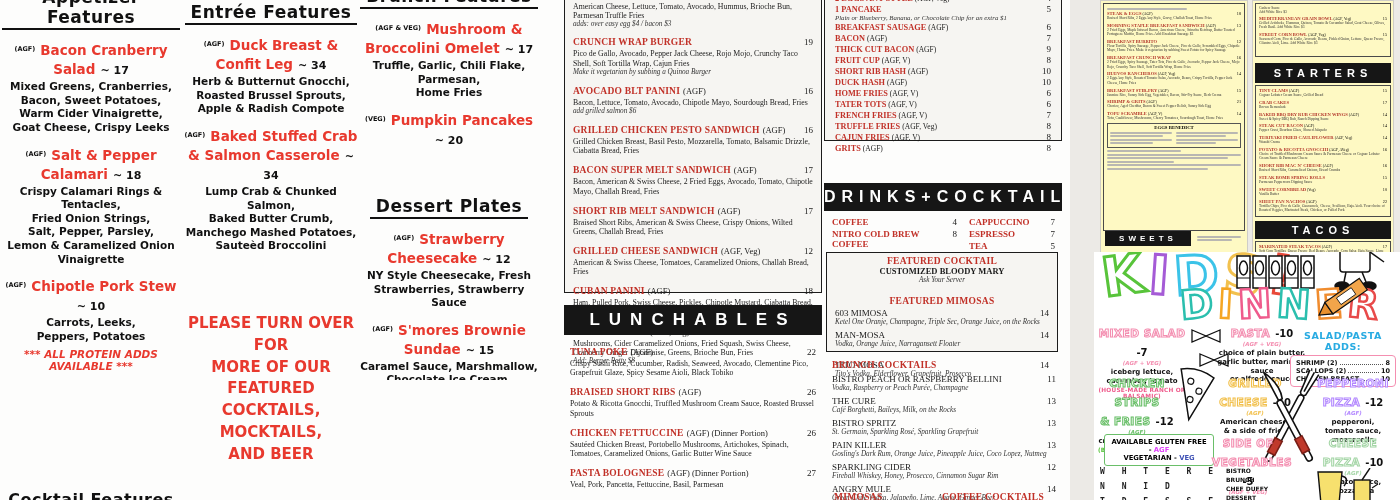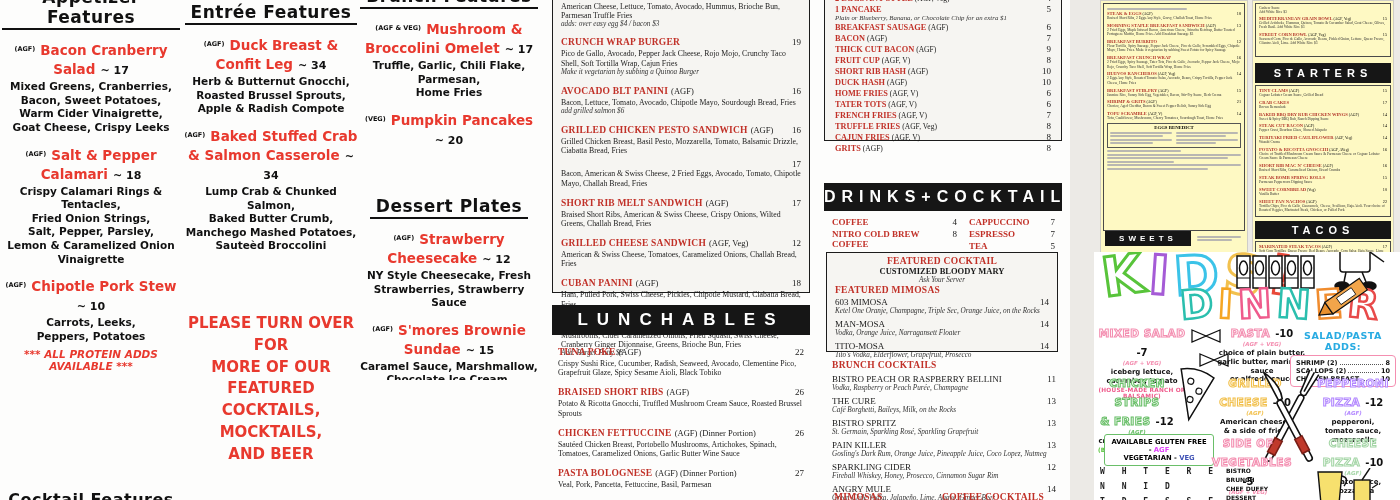--- a/index.html
+++ b/index.html
@@ -166,21 +166,21 @@
   </div>
 
   <div class="citem">
     <div><span class="tg">(AGF)</span> <span class="nm">Turtle Cheesecake</span> <span class="pr">~ 12</span></div>
 
   </div>
 
 </div>
   </div>
 
-  <div class="page spage" style="left:552px;top:0;width:262px;height:500px">
+  <div class="page spage" style="left:564px;top:0;width:262px;height:500px">
     <div class="paper" style="position:absolute;left:0;top:-6px;width:258px;height:299px;padding:3px 8px;box-sizing:border-box">
       <div style="margin-top:4px">
         <div class="sds">American Cheese, Lettuce, Tomato, Avocado, Hummus, Brioche Bun, Parmesan Truffle Fries</div>
         <div class="sit">adds: over easy egg $4 / bacon $3</div>
       </div>
       <div style="margin-top:3px">
   <div class="sitem">
     <div class="srow">
               <span><span class="snm">CRUNCH WRAP BURGER</span><span class="stag"></span></span>
               <span class="sfill"></span>
@@ -205,20 +205,21 @@
               <span><span class="snm">GRILLED CHICKEN PESTO SANDWICH</span><span class="stag">(AGF)</span></span>
               <span class="sfill"></span>
               <span class="spr">16</span>
             </div>
     <div class="sds">Grilled Chicken Breast, Basil Pesto, Mozzarella, Tomato, Balsamic Drizzle, Ciabatta Bread, Fries</div>
     <div class="sit"></div>
   </div>
 
   <div class="sitem">
     <div class="srow">
+              <span><span class="snm">BACON SUPER MELT SANDWICH</span><span class="stag">(AGF)</span></span>
               <span class="sfill"></span>
               <span class="spr">17</span>
             </div>
     <div class="sds">Bacon, American &amp; Swiss Cheese, 2 Fried Eggs, Avocado, Tomato, Chipotle Mayo, Challah Bread, Fries</div>
     <div class="sit"></div>
   </div>
 
   <div class="sitem">
     <div class="srow">
               <span><span class="snm">SHORT RIB MELT SANDWICH</span><span class="stag">(AGF)</span></span>
@@ -494,32 +495,32 @@
   <div class="siderow" style="font-size:9px">
     <span class="sidenm">TEA</span>
           <span class="sfill"></span>
           <span class="spr">5</span>
   </div>
 </div>
     <div class="paper" style="position:absolute;left:2px;top:252px;width:232px;height:100px;padding:3px 8px;box-sizing:border-box;background:#f6f5f2">
       <div style="text-align:center" class="redhead">FEATURED COCKTAIL</div>
       <div style="text-align:center;font-size:8.5px;font-weight:bold">CUSTOMIZED BLOODY MARY</div>
       <div style="text-align:center" class="sit">Ask Your Server</div>
-      <div style="margin-top:1px" class="redhead">FEATURED MIMOSAS</div>
+      <div style="text-align:center;margin-top:12px" class="redhead">FEATURED MIMOSAS</div>
       <div style="margin-top:2px">
   <div style="margin-bottom:4px">
     <div class="srow">
               <span style="font-size:9px">603 MIMOSA</span>
               <span class="sfill"></span>
               <span class="spr">14</span>
             </div>
     <div class="sit">Ketel One Oranje, Champagne, Triple Sec, Orange Juice, on the Rocks</div>
   </div>
 
-  <div style="margin-bottom:4px">
+  <div style="margin-bottom:12px">
     <div class="srow">
               <span style="font-size:9px">MAN-MOSA</span>
               <span class="sfill"></span>
               <span class="spr">14</span>
             </div>
     <div class="sit">Vodka, Orange Juice, Narragansett Floater</div>
   </div>
 
   <div style="margin-bottom:0">
     <div class="srow">

